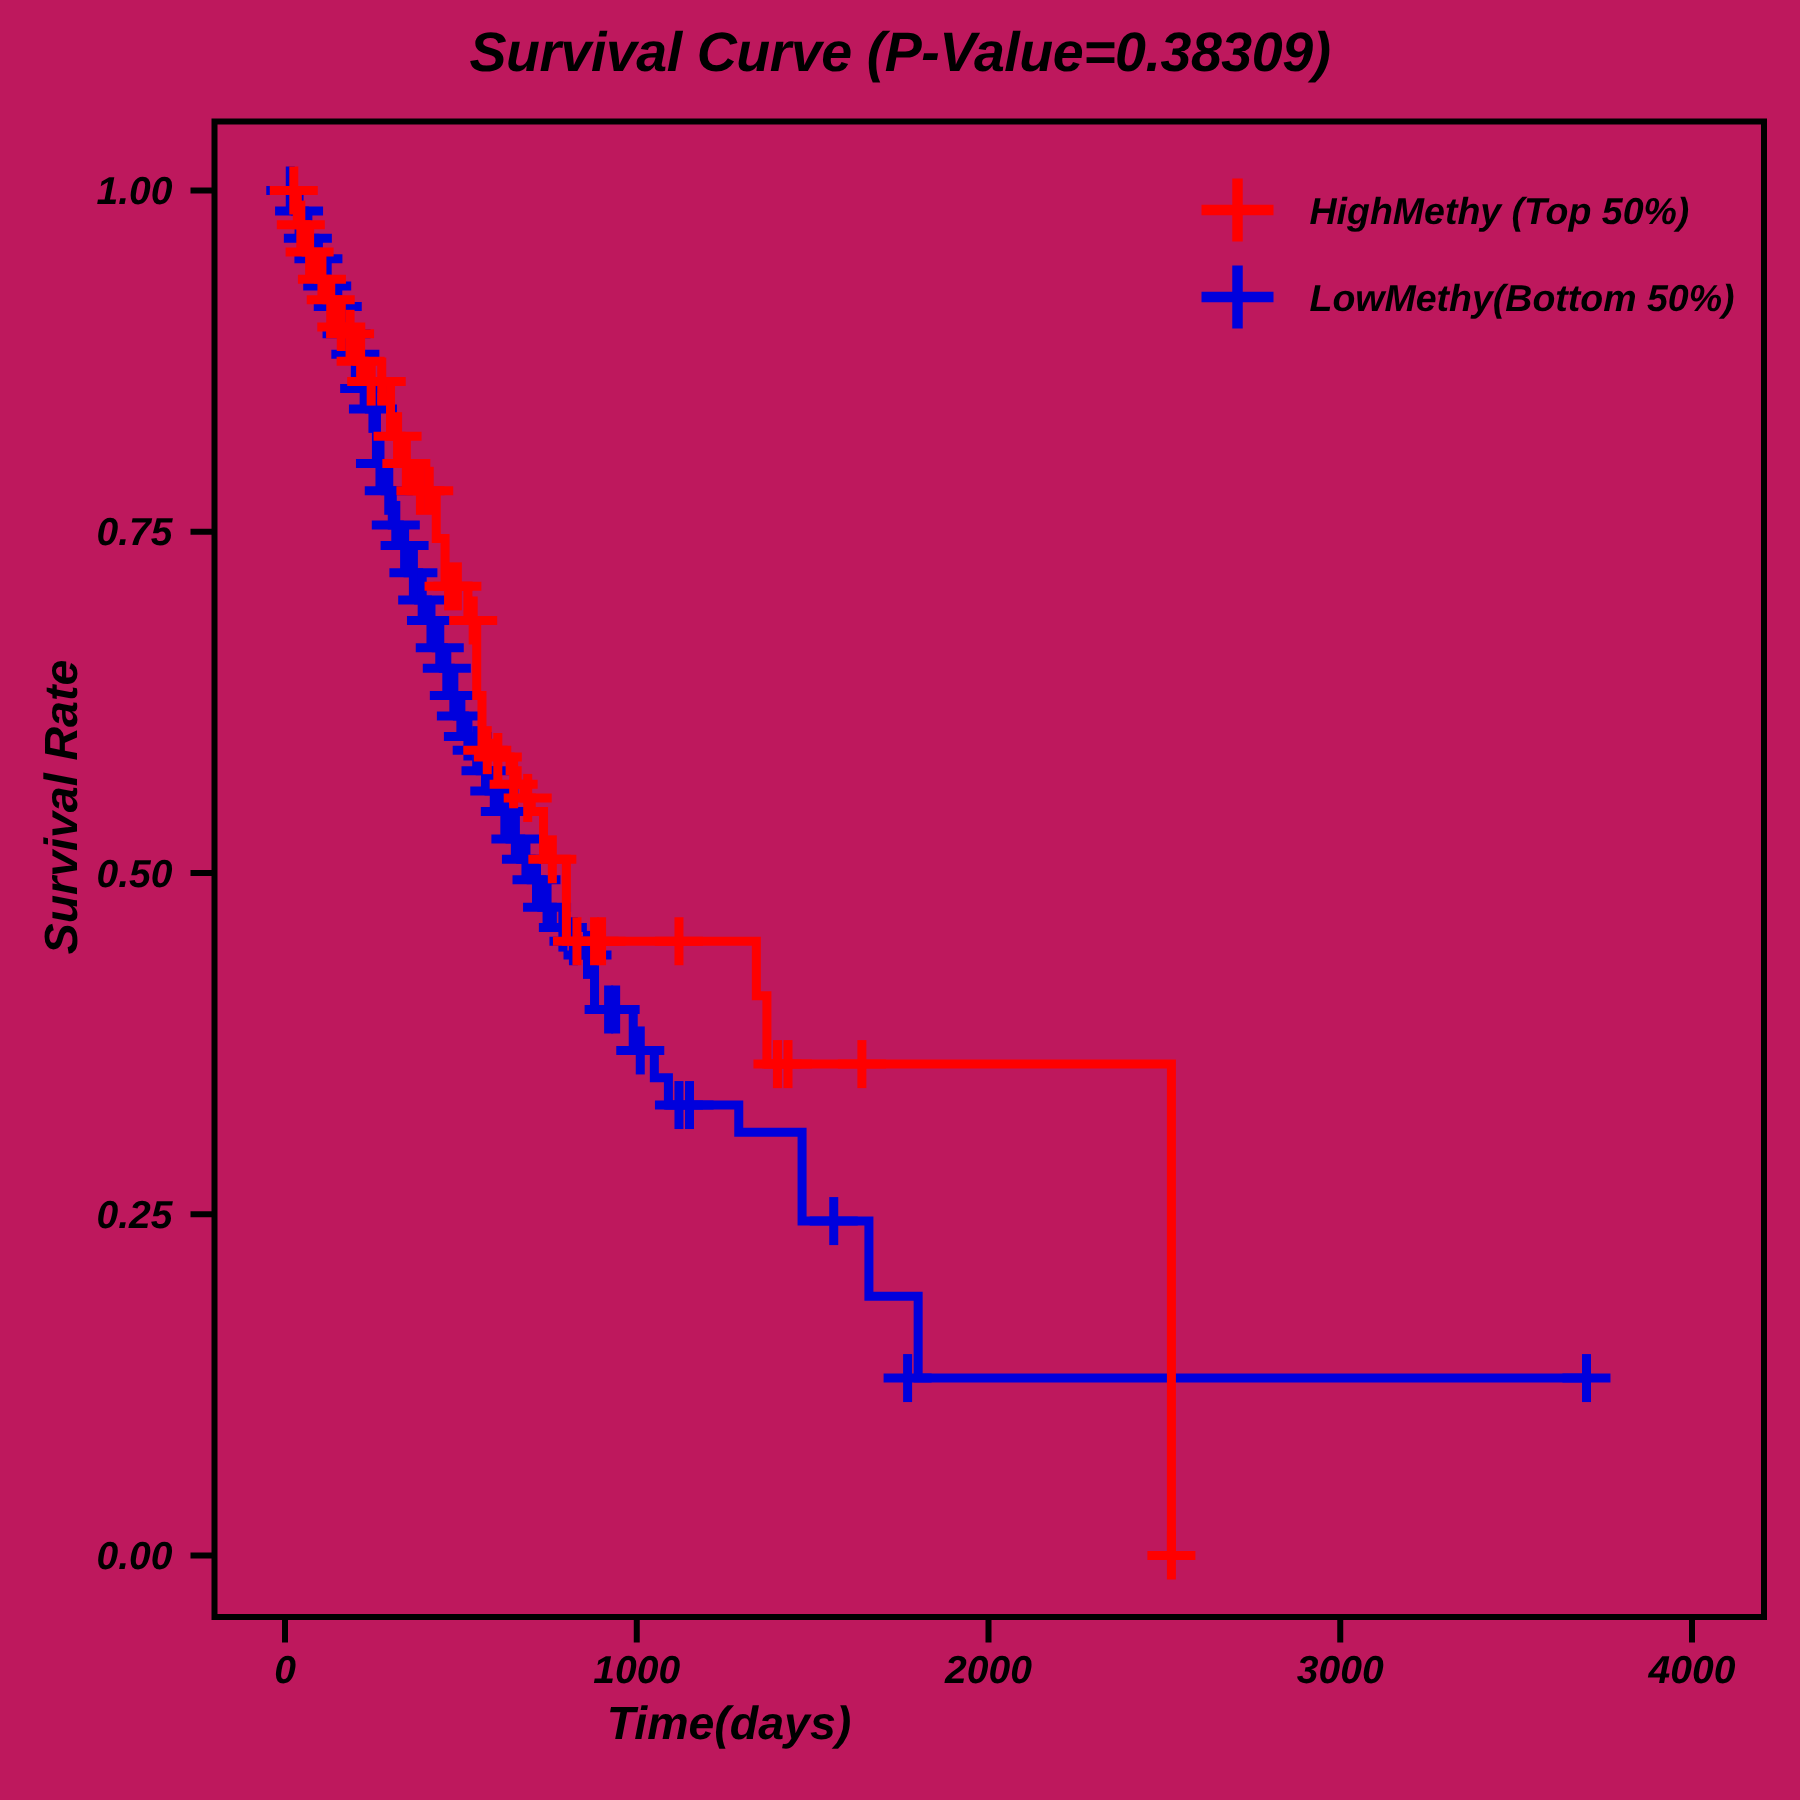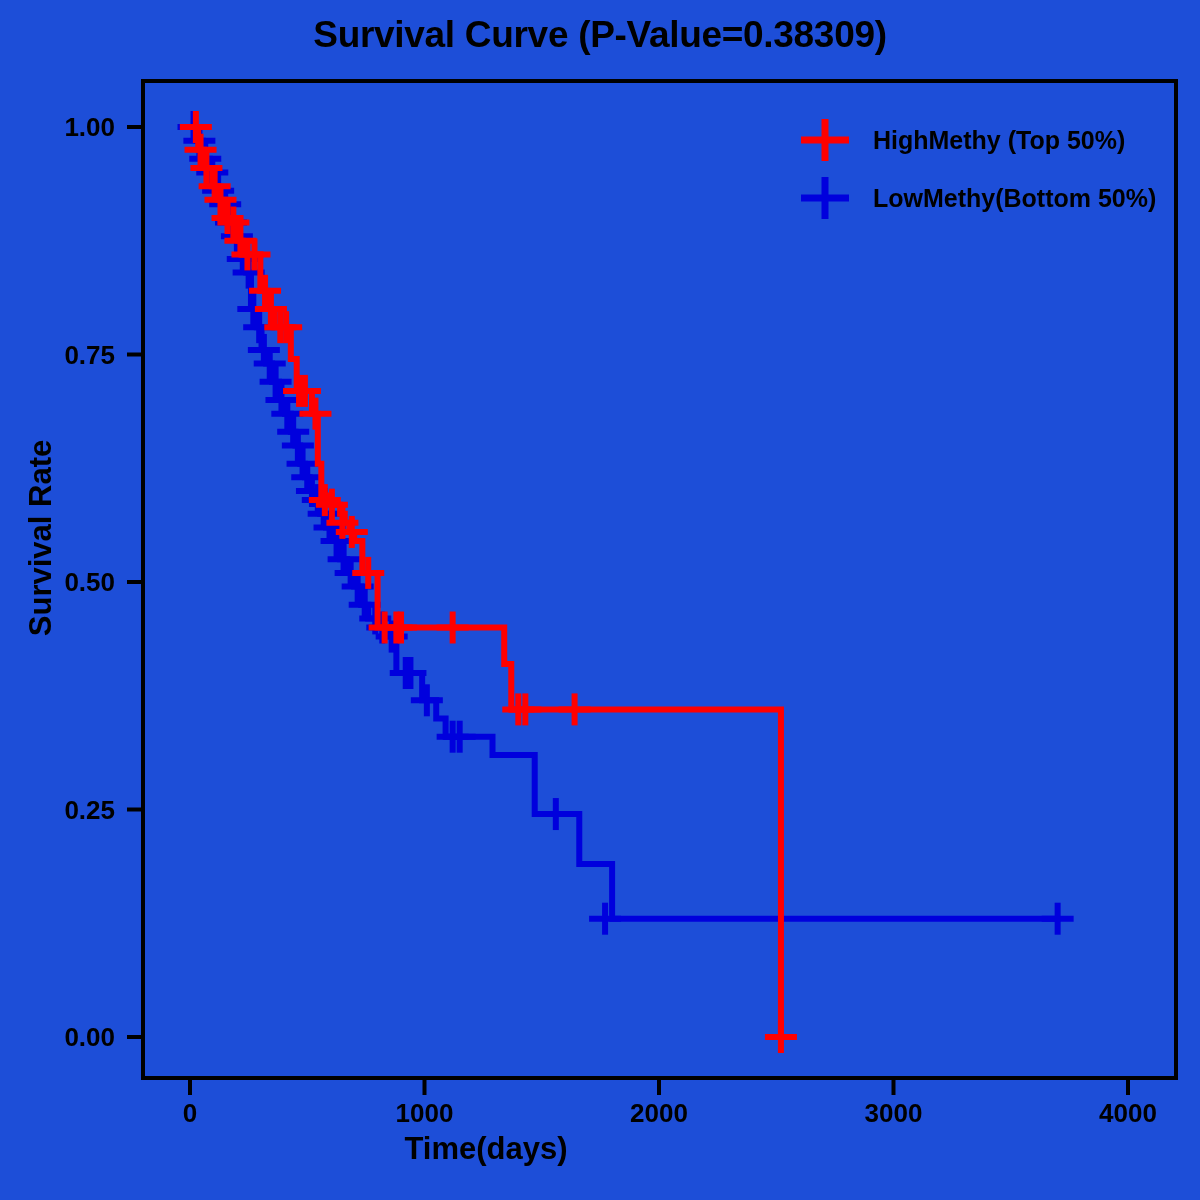--- a/index.html
+++ b/index.html
@@ -10,21 +10,22 @@
   body {
     width: 1200px;
     height: 1200px;
     font-family: "Liberation Sans", sans-serif;
     overflow: hidden;
   }
   #figure {
     position: relative;
     width: 1200px;
     height: 1200px;
-    background: #1d4ed8;
+    background: #be185d;
+    font-style: italic;
   }
   #chart-title {
     position: absolute;
     left: 0;
     top: 14px;
     width: 1200px;
     text-align: center;
     font-size: 37px;
     font-weight: bold;
     color: #000000;

